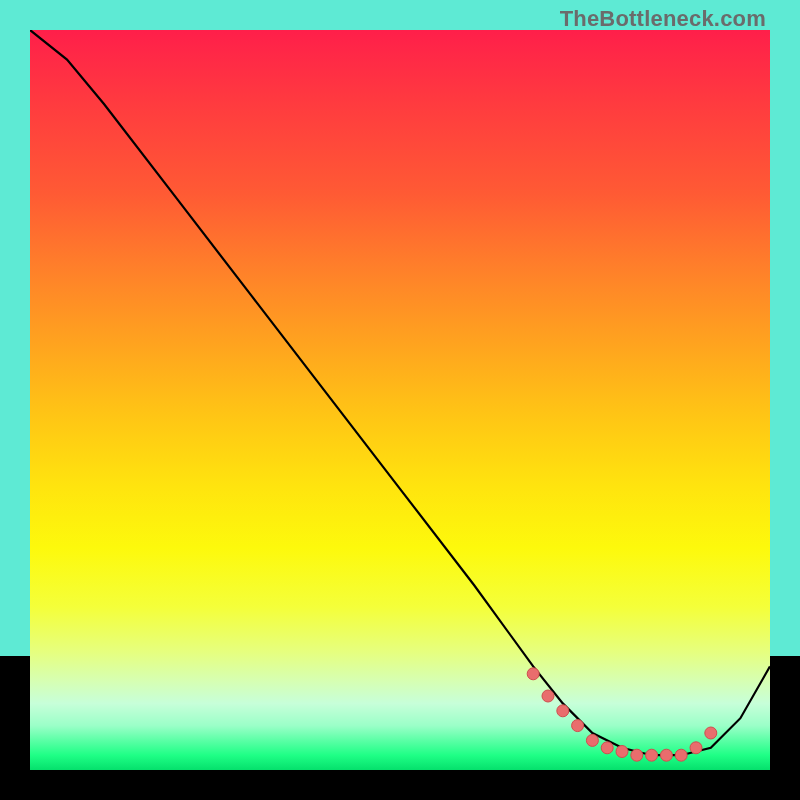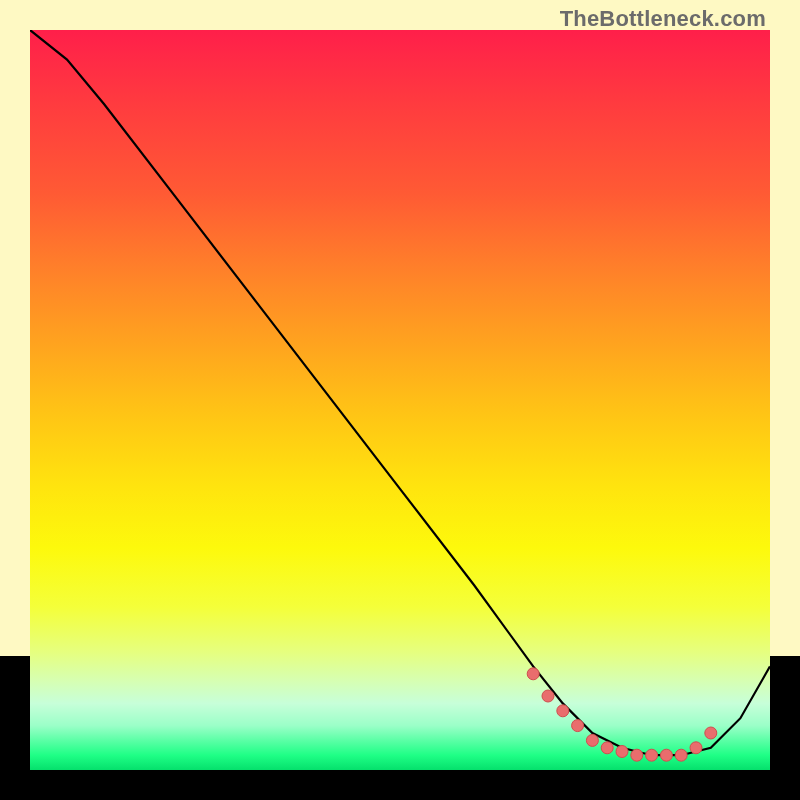--- a/index.html
+++ b/index.html
@@ -8,21 +8,21 @@
     width: 800px;
     height: 800px;
     background: #000;
     font-family: Arial, Helvetica, sans-serif;
     overflow: hidden;
   }
   .frame {
     position: relative;
     width: 800px;
     height: 656px;
-    background: #fef9c3;
+    background: #5eead4;
   }
   .plot-area {
     position: absolute;
     left: 30px;
     top: 30px;
     width: 740px;
     height: 740px;
     
     background: linear-gradient(
       to bottom,

